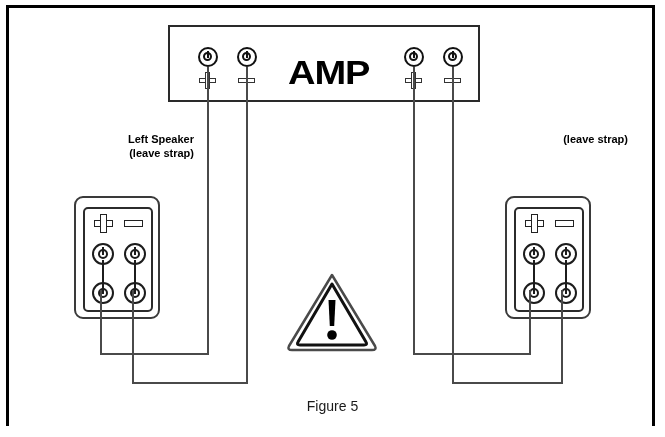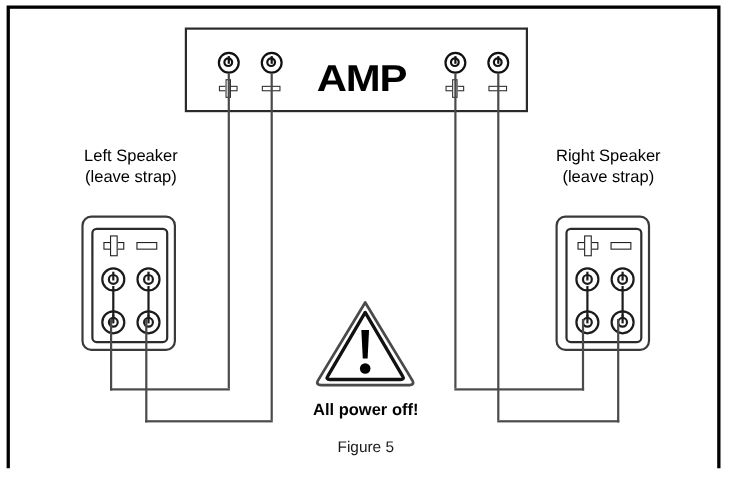--- a/index.html
+++ b/index.html
@@ -173,24 +173,24 @@
   .amp-sign-plus::after  { width: 5px;  height: 17px; left: 6px; top: 0; }
   .amp-sign-minus::before{ width: 17px; height: 5px; left: 0;   top: 6px; }
 
   
   .wire-v { position: absolute; width: 2px;  background: #4a4a4a; }
   .wire-h { position: absolute; height: 2px; background: #4a4a4a; }
 
   
   .speaker-caption {
     position: absolute;
-    font-size: 15px;
-    font-weight: normal;
+    font-size: 11px;
+    font-weight: bold;
     color: #000000;
-    text-align: center;
+    text-align: right;
     line-height: 1.25;
     white-space: nowrap;
     font-family: "Liberation Sans", sans-serif;
   }
   #left-speaker-caption  { left: 44px;  top: 133px; width: 150px; }
   #right-speaker-caption { left: 478px; top: 133px; width: 150px; }
 
   
   #warning-group {
     position: absolute;
@@ -256,21 +256,20 @@
     <div class="post with-stub" style="left:16px; top:45px;"></div>
     <div class="post with-stub" style="left:48px; top:45px;"></div>
     <div class="post with-stub" style="left:16px; top:84px;"></div>
     <div class="post with-stub" style="left:48px; top:84px;"></div>
 
     <div class="strap" style="left:26px; top:62px; height:28px;"></div>
     <div class="strap" style="left:58px; top:62px; height:28px;"></div>
   </div>
 
   <div id="right-speaker-caption" class="speaker-caption">
-    <div>Right Speaker</div>
     <div>(leave strap)</div>
   </div>
 
   <div id="right-speaker-plate" class="speaker-plate">
     <div class="speaker-inner"></div>
     <div class="sign-plus" style="left:18px; top:16px;"></div>
     <div class="sign-minus" style="left:48px; top:16px;"></div>
 
     <div class="post with-stub" style="left:16px; top:45px;"></div>
     <div class="post with-stub" style="left:48px; top:45px;"></div>
@@ -298,16 +297,15 @@
   <div class="wire-v" style="left:561px; top:290px; height:94px;"></div>
 
   <div id="warning-group">
     <svg width="92" height="80" viewBox="0 0 92 80" xmlns="http://www.w3.org/2000/svg">
       <path d="M46 3 L89 74 Q91 78 86 78 L6 78 Q1 78 3 74 Z" fill="none" stroke="#4a4a4a" stroke-width="2.5" stroke-linejoin="round"></path>
       <path d="M46 12 L80 70 Q82 73 78 73 L14 73 Q10 73 12 70 Z" fill="none" stroke="#111111" stroke-width="3" stroke-linejoin="round"></path>
       <path d="M42.5 28 L49.5 28 L48.2 54 L43.8 54 Z" fill="#000000"></path>
       <circle cx="46" cy="63" r="4.8" fill="#000000"></circle>
     </svg>
   </div>
-  <div id="warning-caption">All power off!</div>
 
   <div id="figure-caption">Figure 5</div>
 </div>
 
 </body></html>

